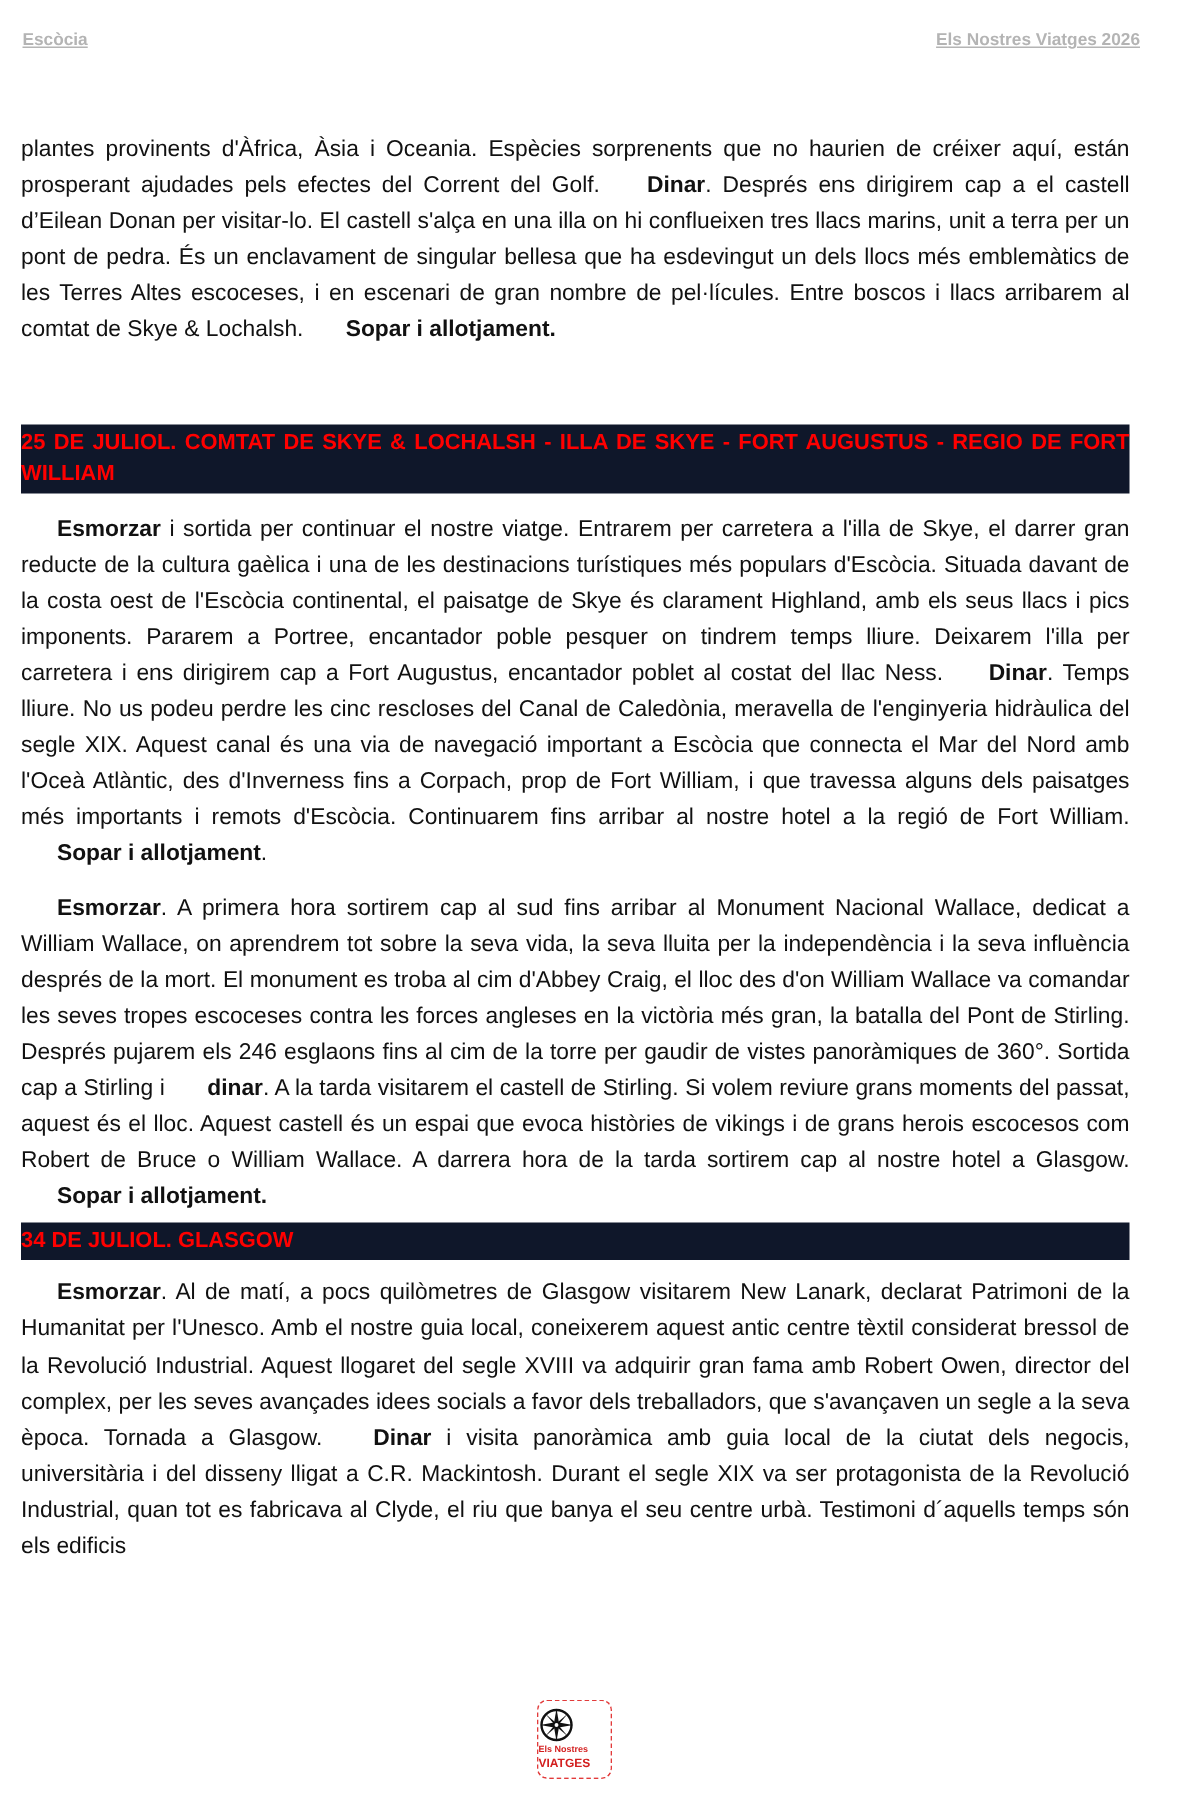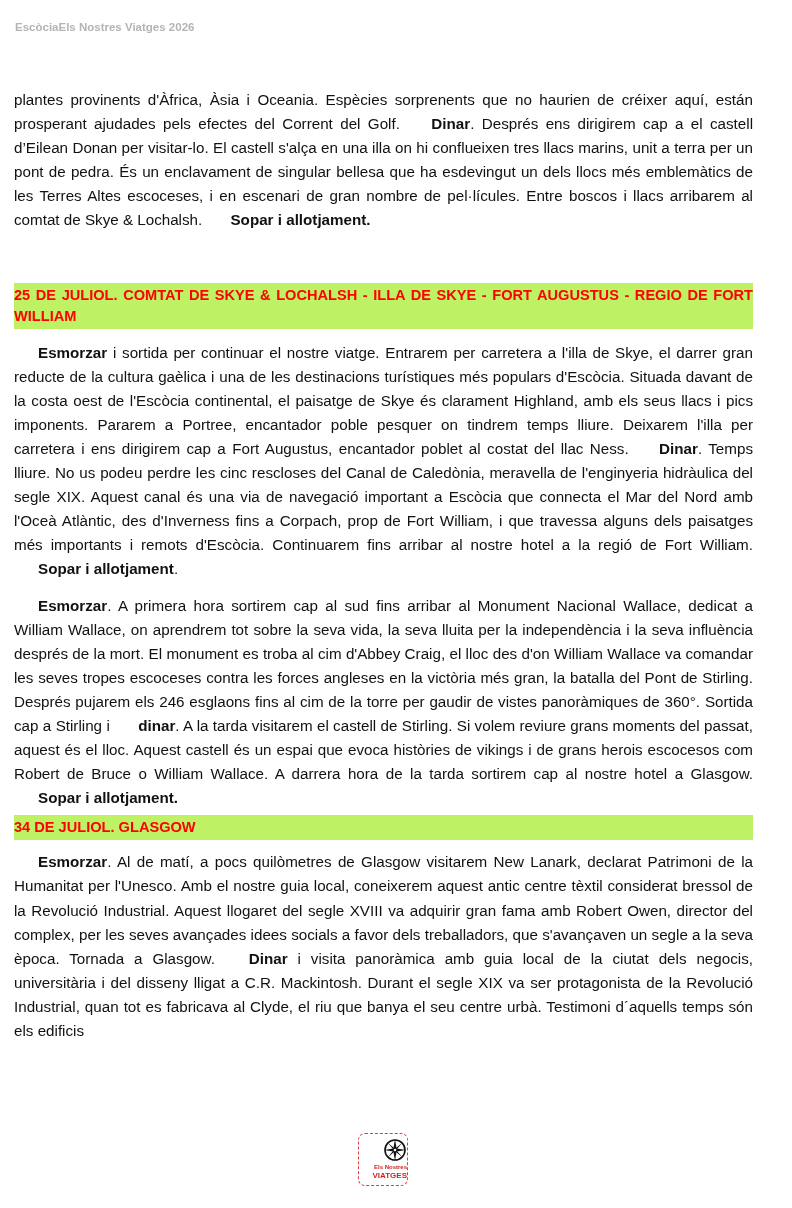--- a/index.html
+++ b/index.html
@@ -1,28 +1,28 @@
 <!DOCTYPE html>
 <html><head>
 <meta charset="utf-8">
 <style>
   html, body { margin: 0; padding: 0; background: #ffffff; }
   body { width: 792px; height: 1208px; position: relative; overflow: hidden;
          font-family: "Liberation Sans", "DejaVu Sans", sans-serif; color: #111; }
   .header { position: absolute; top: 19px; left: 15px; right: 32px; height: 16px;
-            display: flex; align-items: center;
-            font-size: 11.5px; font-weight: bold; color: #b4b4b4; }
+            display: flex; justify-content: space-between; align-items: center;
+            font-size: 11.5px; font-weight: bold; color: #b4b4b4; text-decoration: underline; }
   .content { position: absolute; left: 14px; width: 739px; top: 88px; }
   .para { font-size: 15.2px; line-height: 24.1px; text-align: justify; margin: 0; }
   .para b { font-weight: bold; padding-left: 24px; }
-  .heading { background: #bef264; color: #ff0000; font-weight: bold; font-size: 14.6px;
+  .heading { background: #0f172a; color: #ff0000; font-weight: bold; font-size: 14.6px;
              line-height: 21px; padding: 2px 0 2px 0; text-align: justify; text-align-last: left; }
   .logo { position: absolute; left: 358px; top: 1133px; width: 50px; height: 53px;
           border: 1px dashed #e23b3b; border-radius: 7px; box-sizing: border-box;
-          display: flex; flex-direction: column; align-items: flex-end; padding-left: 10px; }
+          display: flex; flex-direction: column; align-items: flex-start; }
   .logo svg { margin-top: 4px; }
   .logo .l1 { font-size: 6px; font-weight: bold; color: #d31f1f; line-height: 7px; margin-top: 2px; }
   .logo .l2 { font-size: 8px; font-weight: bold; color: #d31f1f; line-height: 9px; }
 </style>
 </head>
 <body>
 
 <div class="header">
   <span>Escòcia</span>
   <span>Els Nostres Viatges 2026</span>

